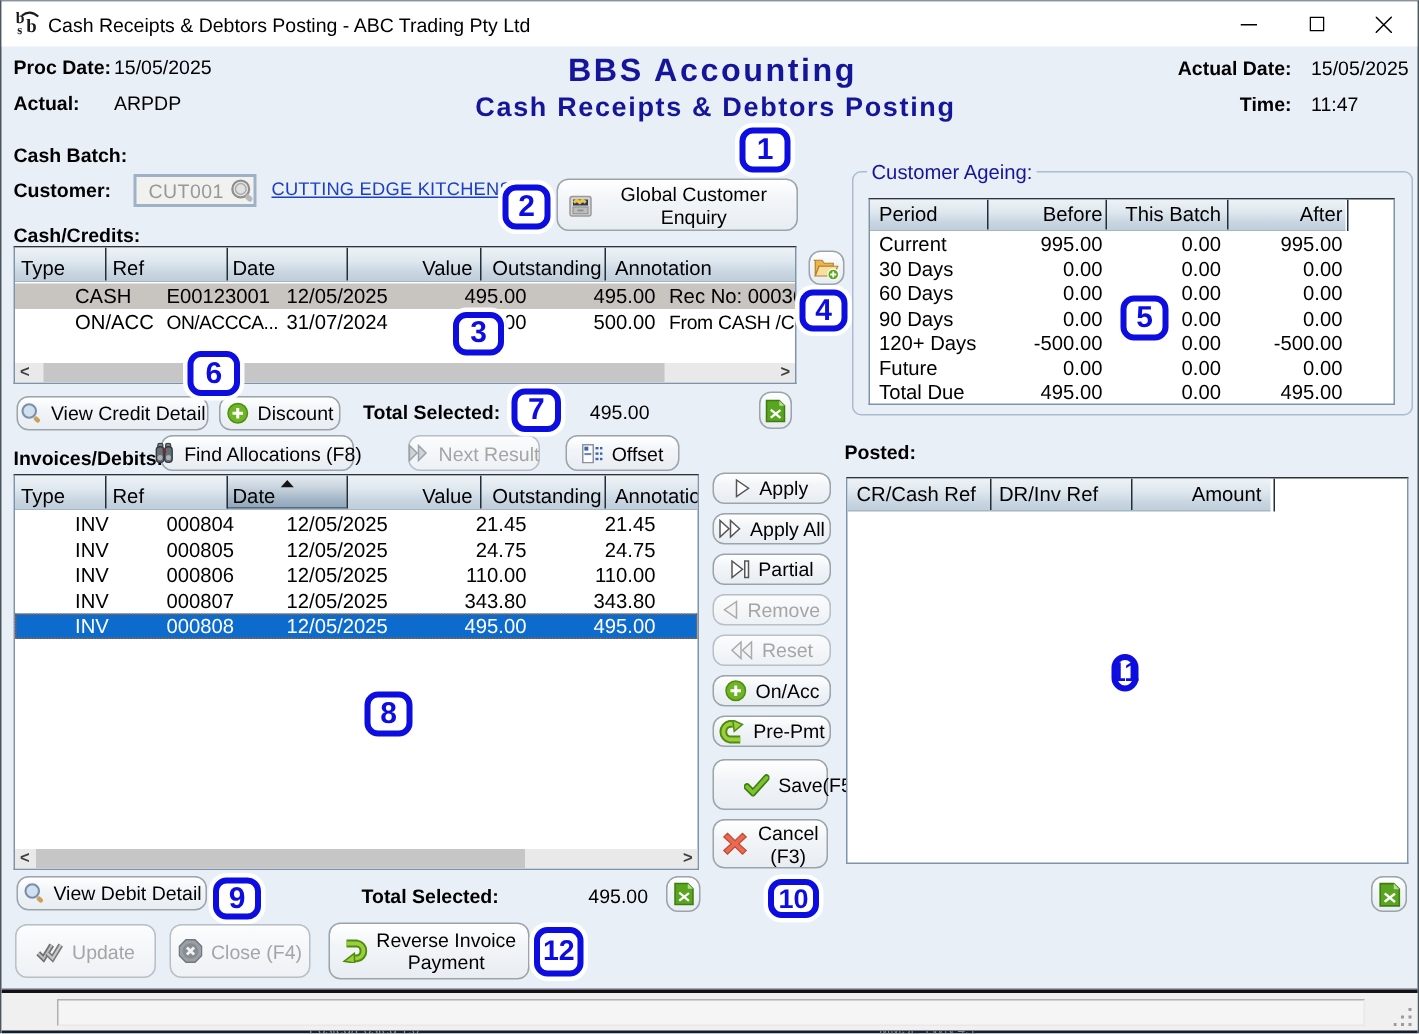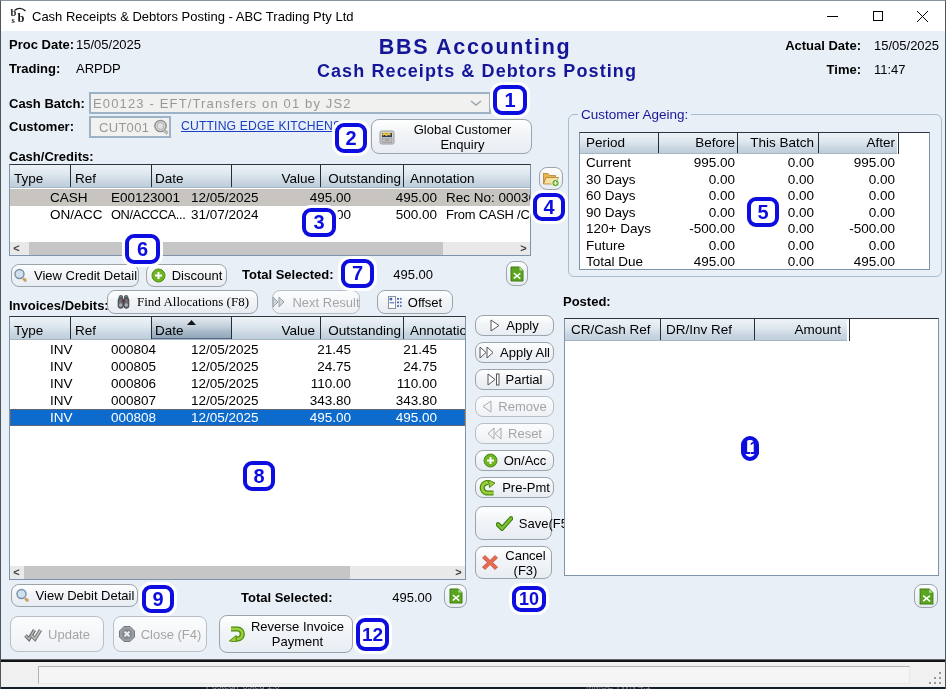--- a/index.html
+++ b/index.html
@@ -65,35 +65,30 @@
       </svg>
     </div>
   <div class="ab capbtn" style="left:899px;">
       <svg width="11" height="11">
         <path d="M0 0 L11 11 M11 0 L0 11" stroke="#000" stroke-width="1"></path>
       </svg>
     </div>
 
   <div class="ab b" style="left:8px;top:36px;">Proc Date:</div>
   <div class="ab" style="left:75px;top:36px;">15/05/2025</div>
-  <div class="ab b" style="left:8px;top:60px;">Trading:</div>
+  <div class="ab b" style="left:8px;top:60px;">Actual:</div>
   <div class="ab" style="left:75px;top:60px;">ARPDP</div>
   <div class="ab b" style="left:300px;top:34px;width:348px;text-align:center;font-size:21.5px;letter-spacing:1.7px;color:#15159a;">BBS Accounting</div>
   <div class="ab b" style="left:301px;top:59.5px;width:350px;text-align:center;font-size:18px;letter-spacing:1.1px;color:#15159a;">Cash Receipts &amp; Debtors Posting</div>
   <div class="ab b" style="left:700px;top:36.5px;width:160px;text-align:right;">Actual Date:</div>
   <div class="ab" style="left:873px;top:36.5px;">15/05/2025</div>
   <div class="ab b" style="left:700px;top:60.5px;width:160px;text-align:right;">Time:</div>
   <div class="ab" style="left:873px;top:60.5px;">11:47</div>
 
   <div class="ab b" style="left:8px;top:94.5px;">Cash Batch:</div>
-  <div class="fld" style="left:88px;top:91px;width:402px;height:22px;padding:2px 0 0 2px;letter-spacing:1.15px;">E00123 - EFT/Transfers on 01 by JS2
-    <svg class="ab" style="right:7px;top:6px;" width="12" height="7">
-        <path d="M1 1 L6 5 L11 1" fill="none" stroke="#9aa4ae" stroke-width="1.4"></path>
-      </svg>
-  </div>
 
   <div class="ab b" style="left:8px;top:117.5px;">Customer:</div>
   <div class="fld" style="left:88px;top:115px;width:82px;height:21.5px;padding:2px 0 0 8px;letter-spacing:0.3px;">CUT001</div>
   <svg class="ab" style="left:152px;top:117.5px;" width="18" height="17" viewBox="0 0 18 17">
     <circle cx="7.5" cy="7" r="5.6" fill="#ececec" stroke="#8f8f8f" stroke-width="1.5"></circle>
     <circle cx="7.5" cy="7" r="3.6" fill="#e0e0e0" stroke="#a8a8a8" stroke-width="1"></circle>
     <rect x="11.2" y="10.6" width="5.2" height="3.6" rx="1.6" transform="rotate(42 12.5 11.5)" fill="#b8b8b8"></rect>
   </svg>
   <a class="lnk ab" href="#" style="left:180px;top:117.8px;font-size:12.2px;letter-spacing:0.15px;">CUTTING EDGE KITCHENS</a>
   <div class="btn" style="left:370px;top:118px;width:161px;height:35px;">
@@ -176,21 +171,21 @@
   <div class="ab" style="left:380px;top:266px;width:52px;text-align:right;">495.00</div>
   <div class="btn" style="left:505px;top:260px;width:22px;height:25px;">
       <svg width="14" height="16" viewBox="0 0 14 16">
     <path d="M1 1 h8.5 l3.5 3.5 V15 H1 z" fill="#5aa51f" stroke="#3e7d12"></path>
     <path d="M9.5 1 l3.5 3.5 H9.5 z" fill="#b8dc96"></path>
     <path d="M3.8 7.2 C6 8.6 8 10.9 10.3 12.6 M10.3 7.4 C8 9 5.8 10.9 3.8 12.4" stroke="#fff" stroke-width="1.5" fill="none"></path>
   </svg>
     </div>
 
   <div class="ab b" style="left:8px;top:296.5px;">Invoices/Debits:</div>
-  <div class="btn" style="left:106px;top:289px;width:151px;height:24px;font-family:Liberation Serif, serif;">
+  <div class="btn" style="left:106px;top:289px;width:129px;height:24px;">
     <span class="ic">
         <svg width="15" height="14" viewBox="0 0 15 14">
       <rect x="3.2" y="0.6" width="3.4" height="3" rx="1.2" fill="#7c828a" stroke="#3a4046" stroke-width="0.8"></rect>
       <rect x="8.4" y="0.6" width="3.4" height="3" rx="1.2" fill="#7c828a" stroke="#3a4046" stroke-width="0.8"></rect>
       <rect x="2.2" y="2.8" width="5" height="10.4" rx="2.2" fill="#686e76" stroke="#33383e" stroke-width="0.9"></rect>
       <rect x="7.8" y="2.8" width="5" height="10.4" rx="2.2" fill="#686e76" stroke="#33383e" stroke-width="0.9"></rect>
       <rect x="6.4" y="4.6" width="2.2" height="2.6" fill="#7a2828"></rect>
       <circle cx="4.7" cy="10" r="1.7" fill="#a8b0b8"></circle>
       <circle cx="10.3" cy="10" r="1.7" fill="#a8b0b8"></circle>
     </svg>

